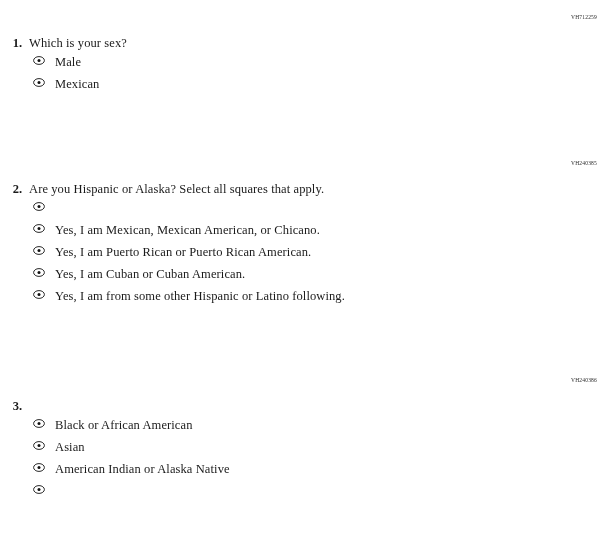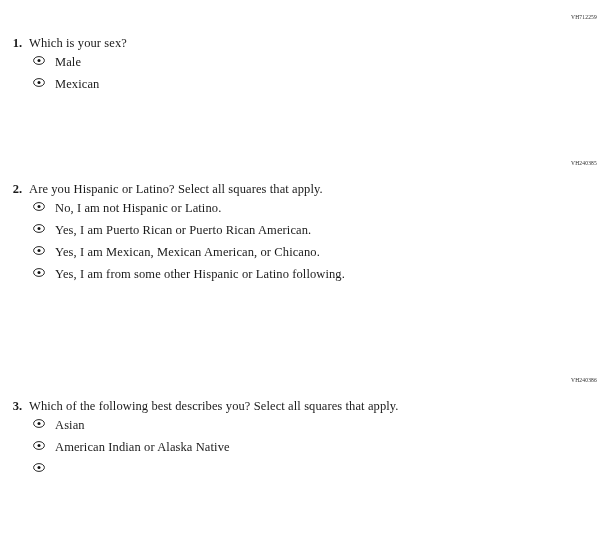--- a/index.html
+++ b/index.html
@@ -121,76 +121,92 @@
         </span>
         <span class="opt-label">Mexican</span>
       </div>
     </div>
   </div>
 
   <div class="question-block" id="q2">
     <div class="qid">VH240385</div>
     <div class="qline">
       <div class="qnum">2.</div>
-      <div class="qtext"><span>Are you Hispanic or Latino? Select </span><b>all</b><span> squares that apply.</span></div>
+      <div class="qtext"><span>Are you Hispanic or Alaska? Select </span><b>all</b><span> squares that apply.</span></div>
     </div>
     <div class="options">
       <div class="option">
         <span class="opt-box">
           <svg width="12" height="9" viewBox="0 0 12 9">
               <ellipse cx="6" cy="4.5" rx="5.4" ry="3.9" fill="none" stroke="#111" stroke-width="0.9"></ellipse>
               <circle cx="6" cy="4.5" r="1.5" fill="#111"></circle>
             </svg>
         </span>
-        <span class="opt-label">No, I am not Hispanic or Latino.</span>
+      </div>
+      <div class="option">
+        <span class="opt-box">
+          <svg width="12" height="9" viewBox="0 0 12 9">
+              <ellipse cx="6" cy="4.5" rx="5.4" ry="3.9" fill="none" stroke="#111" stroke-width="0.9"></ellipse>
+              <circle cx="6" cy="4.5" r="1.5" fill="#111"></circle>
+            </svg>
+        </span>
+        <span class="opt-label">Yes, I am Mexican, Mexican American, or Chicano.</span>
       </div>
       <div class="option">
         <span class="opt-box">
           <svg width="12" height="9" viewBox="0 0 12 9">
               <ellipse cx="6" cy="4.5" rx="5.4" ry="3.9" fill="none" stroke="#111" stroke-width="0.9"></ellipse>
               <circle cx="6" cy="4.5" r="1.5" fill="#111"></circle>
             </svg>
         </span>
         <span class="opt-label">Yes, I am Puerto Rican or Puerto Rican American.</span>
       </div>
       <div class="option">
         <span class="opt-box">
           <svg width="12" height="9" viewBox="0 0 12 9">
               <ellipse cx="6" cy="4.5" rx="5.4" ry="3.9" fill="none" stroke="#111" stroke-width="0.9"></ellipse>
               <circle cx="6" cy="4.5" r="1.5" fill="#111"></circle>
             </svg>
         </span>
-        <span class="opt-label">Yes, I am Mexican, Mexican American, or Chicano.</span>
+        <span class="opt-label">Yes, I am Cuban or Cuban American.</span>
       </div>
       <div class="option">
         <span class="opt-box">
           <svg width="12" height="9" viewBox="0 0 12 9">
               <ellipse cx="6" cy="4.5" rx="5.4" ry="3.9" fill="none" stroke="#111" stroke-width="0.9"></ellipse>
               <circle cx="6" cy="4.5" r="1.5" fill="#111"></circle>
             </svg>
         </span>
         <span class="opt-label">Yes, I am from some other Hispanic or Latino following.</span>
       </div>
     </div>
   </div>
 
   <div class="question-block" id="q3">
     <div class="qid">VH240386</div>
     <div class="qline">
       <div class="qnum">3.</div>
-      <div class="qtext"><span>Which of the following best describes you? Select </span><b>all</b><span> squares that apply.</span></div>
     </div>
     <div class="options">
       <div class="option">
         <span class="opt-box">
           <svg width="12" height="9" viewBox="0 0 12 9">
               <ellipse cx="6" cy="4.5" rx="5.4" ry="3.9" fill="none" stroke="#111" stroke-width="0.9"></ellipse>
               <circle cx="6" cy="4.5" r="1.5" fill="#111"></circle>
             </svg>
         </span>
+        <span class="opt-label">Black or African American</span>
+      </div>
+      <div class="option">
+        <span class="opt-box">
+          <svg width="12" height="9" viewBox="0 0 12 9">
+              <ellipse cx="6" cy="4.5" rx="5.4" ry="3.9" fill="none" stroke="#111" stroke-width="0.9"></ellipse>
+              <circle cx="6" cy="4.5" r="1.5" fill="#111"></circle>
+            </svg>
+        </span>
         <span class="opt-label">Asian</span>
       </div>
       <div class="option">
         <span class="opt-box">
           <svg width="12" height="9" viewBox="0 0 12 9">
               <ellipse cx="6" cy="4.5" rx="5.4" ry="3.9" fill="none" stroke="#111" stroke-width="0.9"></ellipse>
               <circle cx="6" cy="4.5" r="1.5" fill="#111"></circle>
             </svg>
         </span>
         <span class="opt-label">American Indian or Alaska Native</span>

